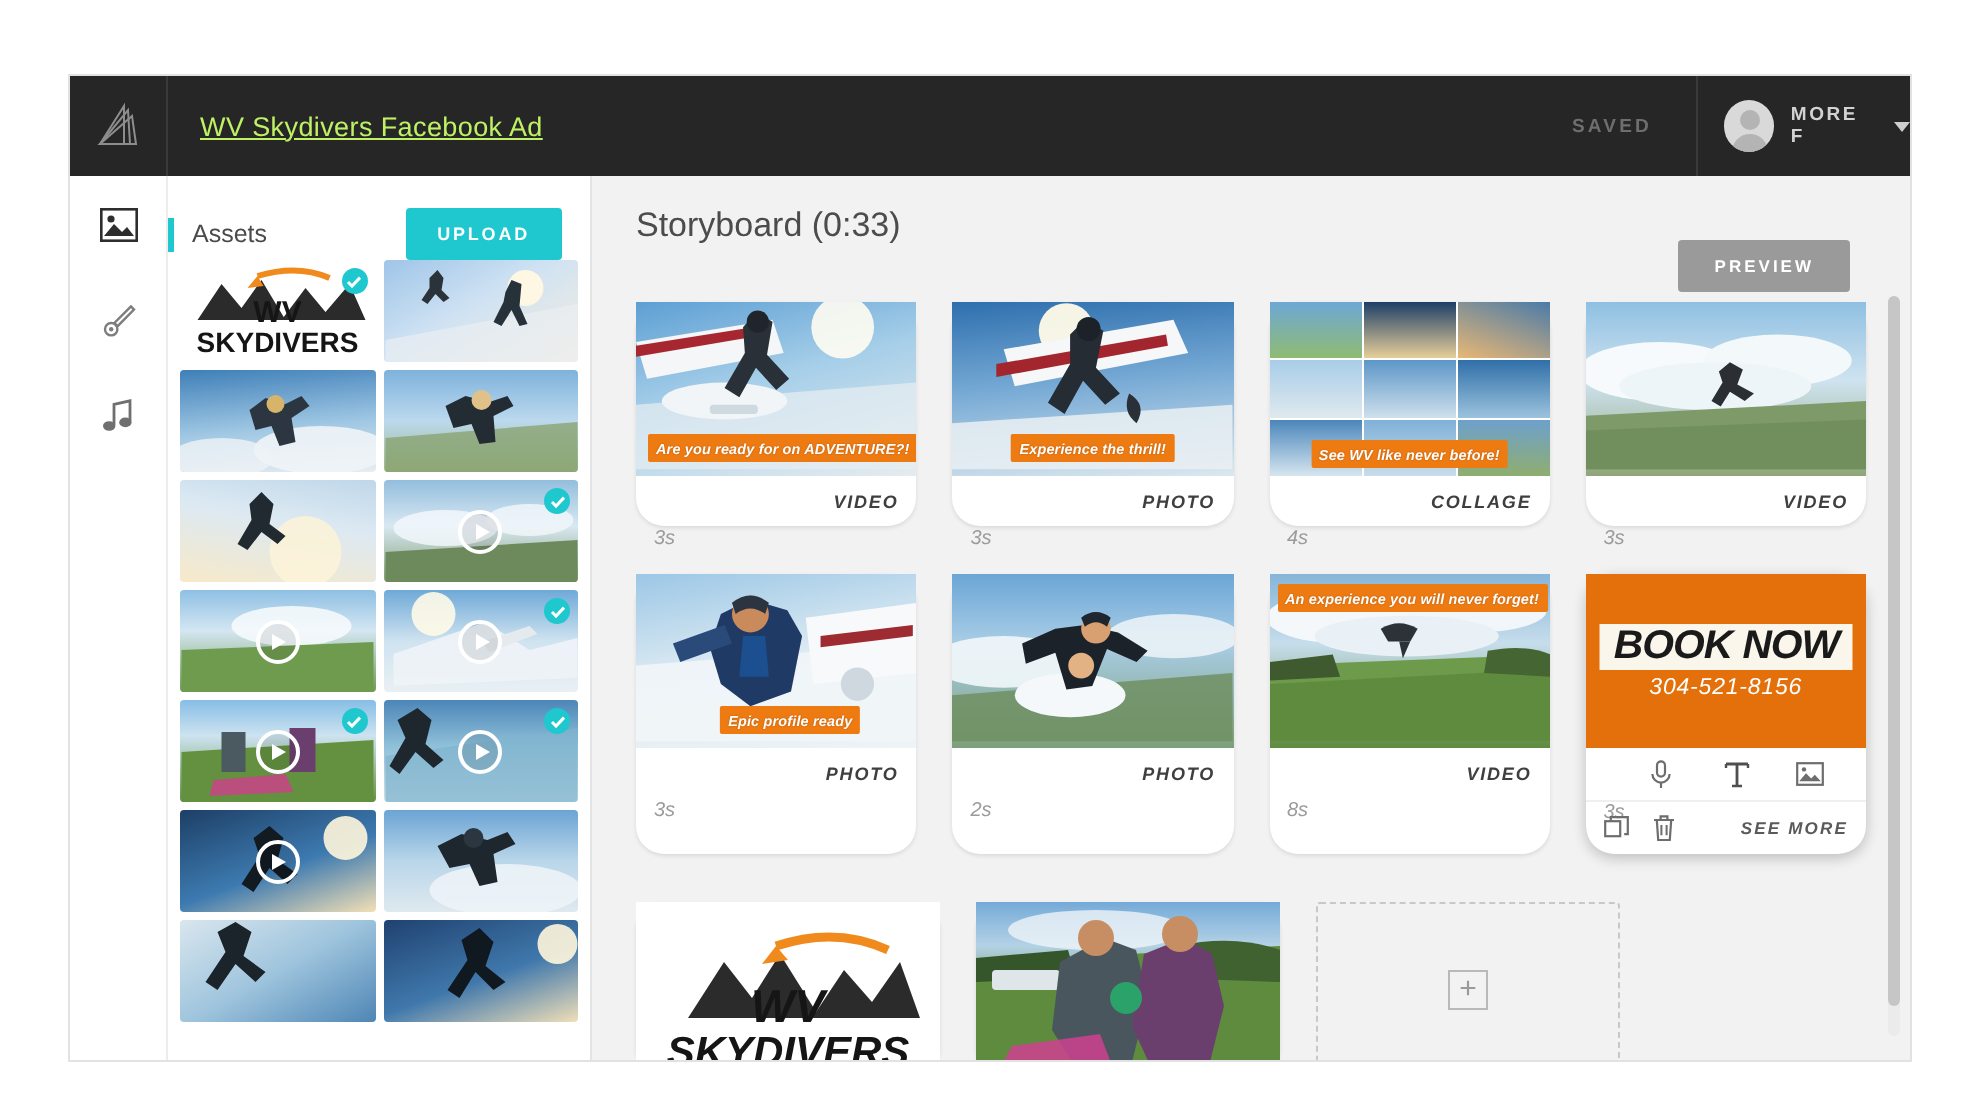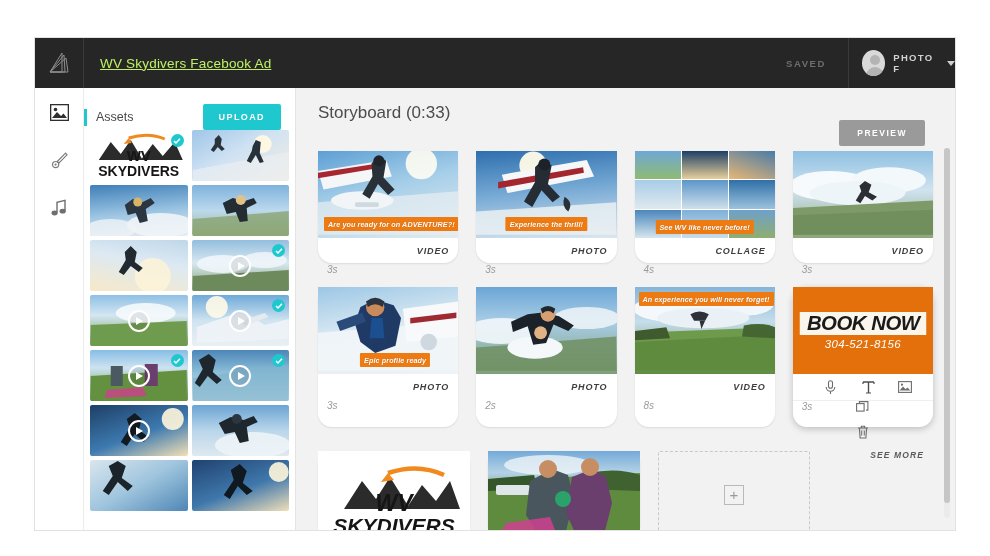--- a/index.html
+++ b/index.html
@@ -183,21 +183,21 @@
     color: #ffffff; font-size: 11.5px; letter-spacing: .4px;
     font-family: "Liberation Sans", sans-serif;
   }
   .tool-row {
     height: 27px; display: flex; align-items: center;
     padding: 0 9px; border-bottom: 1px solid #efefef;
   }
   .tool-row .dur { flex: 0 0 auto; }
   .tool-ico { flex: 1; display: flex; align-items: center; justify-content: center; }
   .tool-row2 {
-    height: 26px; display: flex; align-items: center; padding: 0 9px; gap: 11px; flex-direction: column;
+    height: 26px; display: flex; align-items: center; padding: 0 9px; gap: 11px;
   }
   .seemore {
     margin-left: auto; font-size: 8.5px; font-weight: bold;
     letter-spacing: 1.1px; color: #5a5a5a;
   }
 
   
   .addtile {
     width: 152px; height: 87px; border: 1px dashed #c8c8c8; border-radius: 2px;
     display: flex; align-items: center; justify-content: center; background: transparent;
@@ -236,21 +236,21 @@
           <path d="M4 22 L16 3 L16 22 Z"></path>
           <path d="M4 22 L18 5 L19 22 Z"></path>
           <path d="M4 22 L20 8 L22 22 Z"></path>
         </g>
       </svg>
     </div>
     <div class="proj-title">WV Skydivers Facebook Ad</div>
     <div class="saved-cell">SAVED</div>
     <div class="user-cell">
       <div class="avatar"></div>
-      <div class="user-name">PHOTO F</div>
+      <div class="user-name">MORE F</div>
       <div class="caret"></div>
     </div>
   </div>
 
   <div class="body-row">
 
     <div class="rail">
       <div class="rail-ico">
         <svg width="19" height="17" viewBox="0 0 19 17">
           <rect x="0.5" y="0.5" width="18" height="16" fill="none" stroke="#2e2e2e" stroke-width="1.6"></rect>

